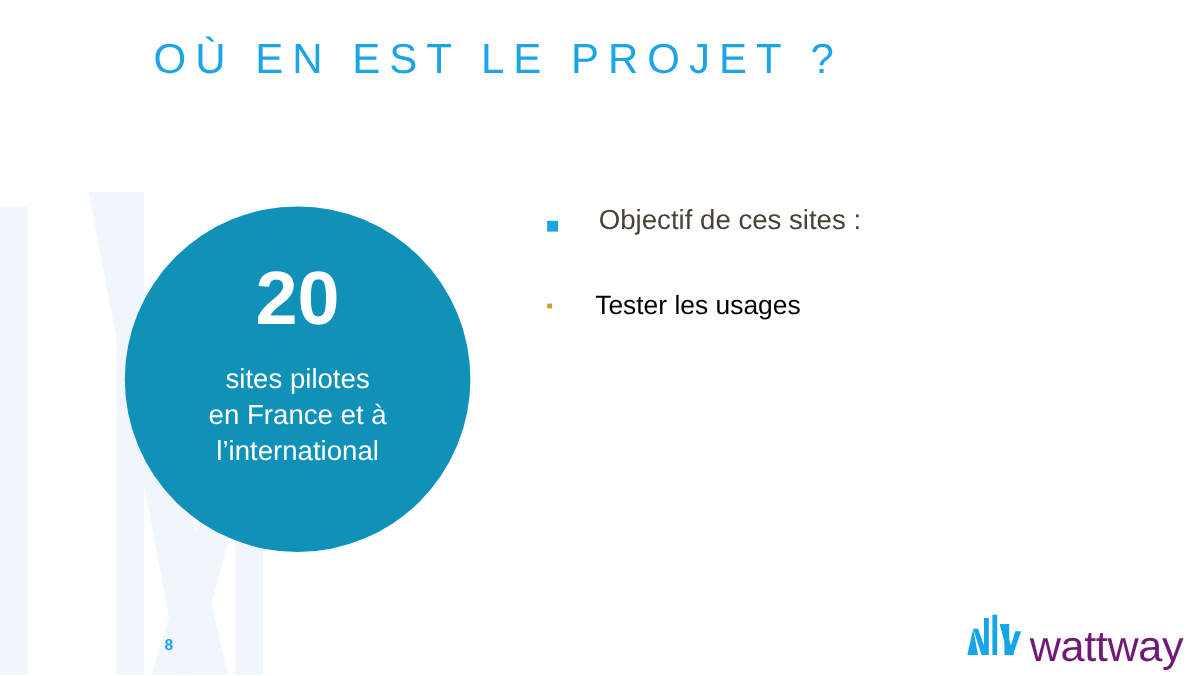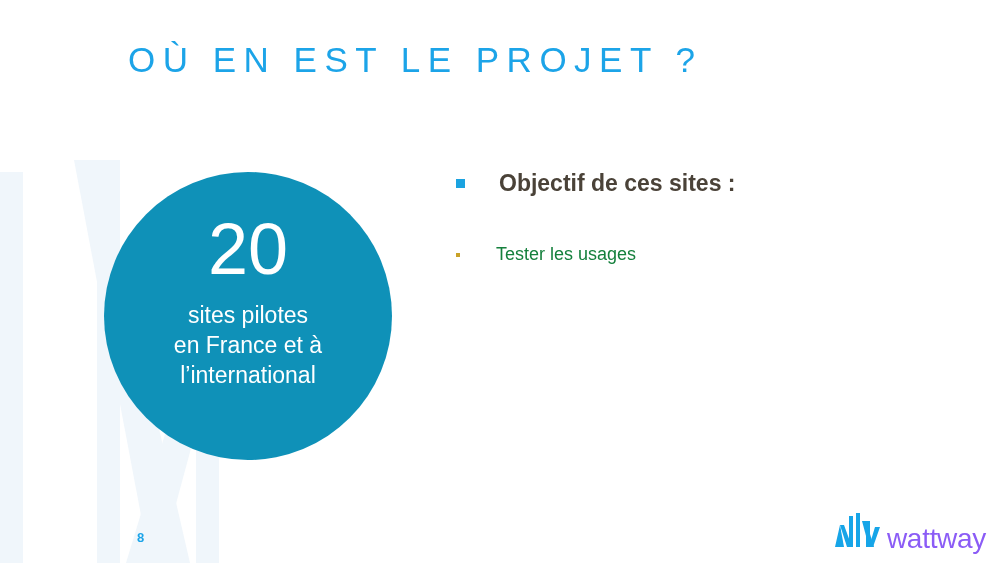--- a/index.html
+++ b/index.html
@@ -28,21 +28,21 @@
     height: 403px;
     overflow: hidden;
     pointer-events: none;
   }
   .watermark svg { display: block; }
 
   
   .title {
     position: absolute;
     left: 128px;
-    top: 40px;
+    top: 30px;
     font-size: 35px;
     letter-spacing: 7.5px;
     color: #1CA4E8;
     font-weight: 400;
     white-space: nowrap;
   }
 
   
   .stat-circle {
     position: absolute;
@@ -54,23 +54,23 @@
     background: #0F91B8;
     display: flex;
     flex-direction: column;
     align-items: center;
     justify-content: flex-start;
     padding-top: 38px;
     box-sizing: border-box;
   }
   .stat-number {
     color: #ffffff;
-    font-size: 72px;
+    font-size: 63px;
     line-height: 78px;
-    font-weight: 400;
+    font-weight: 700;
     letter-spacing: 0px;
   }
   .stat-caption {
     color: #ffffff;
     font-size: 23px;
     line-height: 30px;
     text-align: center;
     margin-top: 12px;
     white-space: pre-line;
   }
@@ -78,23 +78,22 @@
   
   .content {
     position: absolute;
     left: 456px;
     top: 168px;
     width: 540px;
   }
 
   .lead-item {
     display: flex;
-    align-items: flex-start;
+    align-items: center;
     margin-bottom: 40px;
-    font-weight: bold;
   }
   .lead-marker {
     width: 9px;
     height: 9px;
     background: #1BA3E0;
     margin-top: 11px;
     margin-right: 34px;
     flex: 0 0 auto;
   }
   .lead-text {
@@ -110,22 +109,22 @@
   }
   .sub-marker {
     width: 4px;
     height: 4px;
     background: #C9A227;
     margin-top: 15px;
     margin-right: 36px;
     flex: 0 0 auto;
   }
   .sub-text {
-    color: #15803d;
-    font-size: 18px;
+    color: #000000;
+    font-size: 22px;
     line-height: 33px;
     max-width: 492px;
   }
 
   
   .page-number {
     position: absolute;
     left: 137px;
     top: 530px;
     color: #1CA4E8;
@@ -136,22 +135,22 @@
   
   .logo {
     position: absolute;
     right: 14px;
     bottom: 10px;
     display: flex;
     align-items: flex-end;
   }
   .logo-mark { display: block; margin-right: 7px; margin-bottom: 2px; }
   .logo-text {
-    color: #8b5cf6;
-    font-size: 28px;
+    color: #701a75;
+    font-size: 36px;
     line-height: 29px;
     letter-spacing: -0.3px;
   }
 </style>
 </head>
 <body>
 
 <div class="slide">
 
   <div class="watermark">

